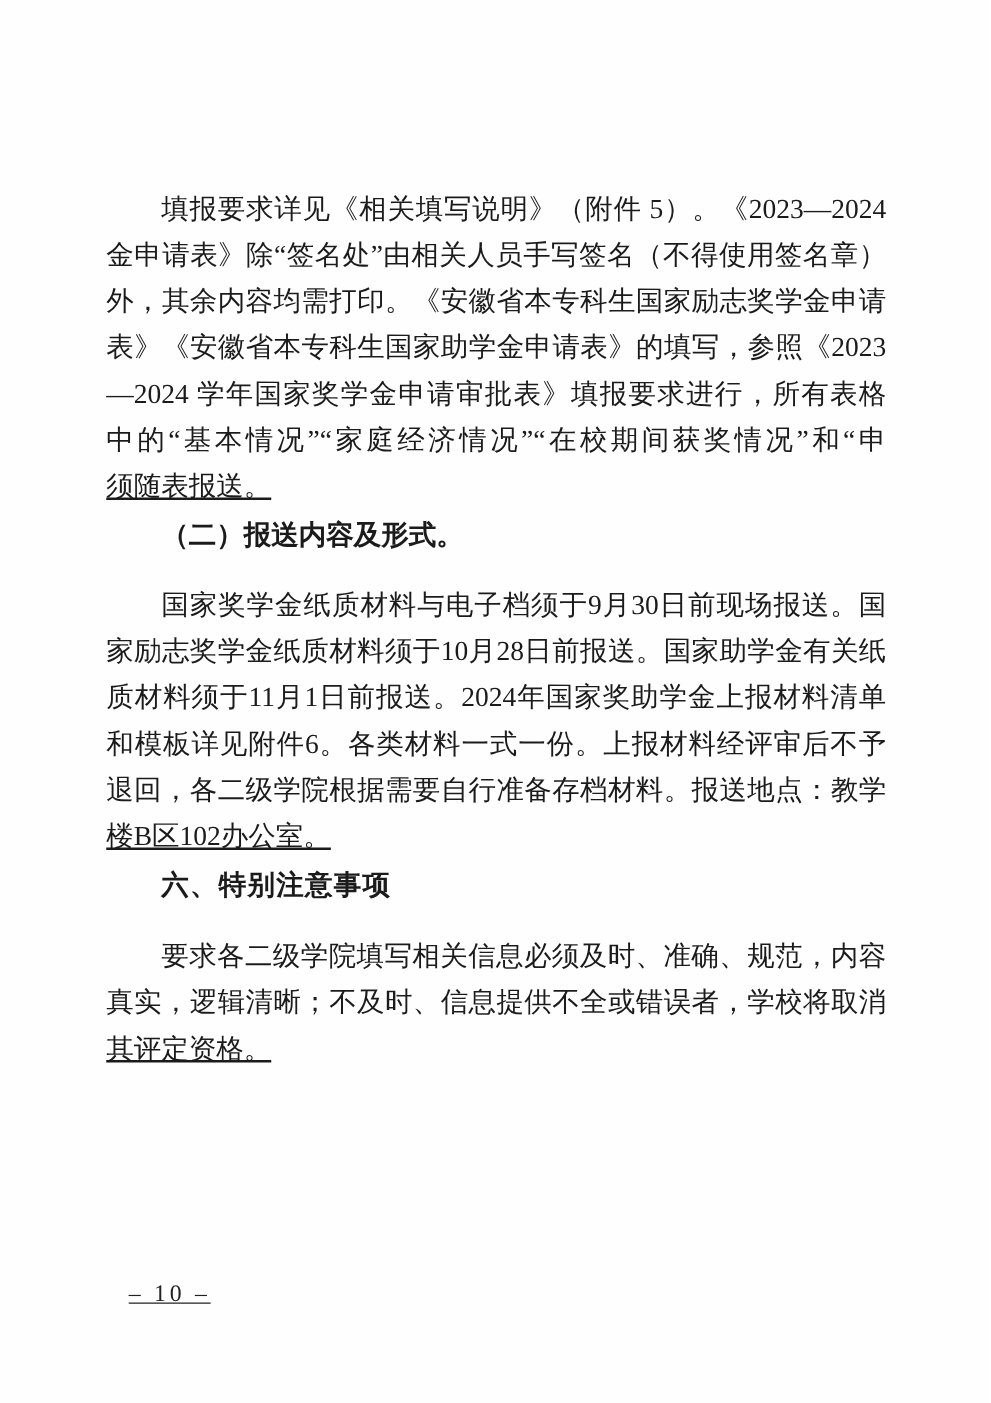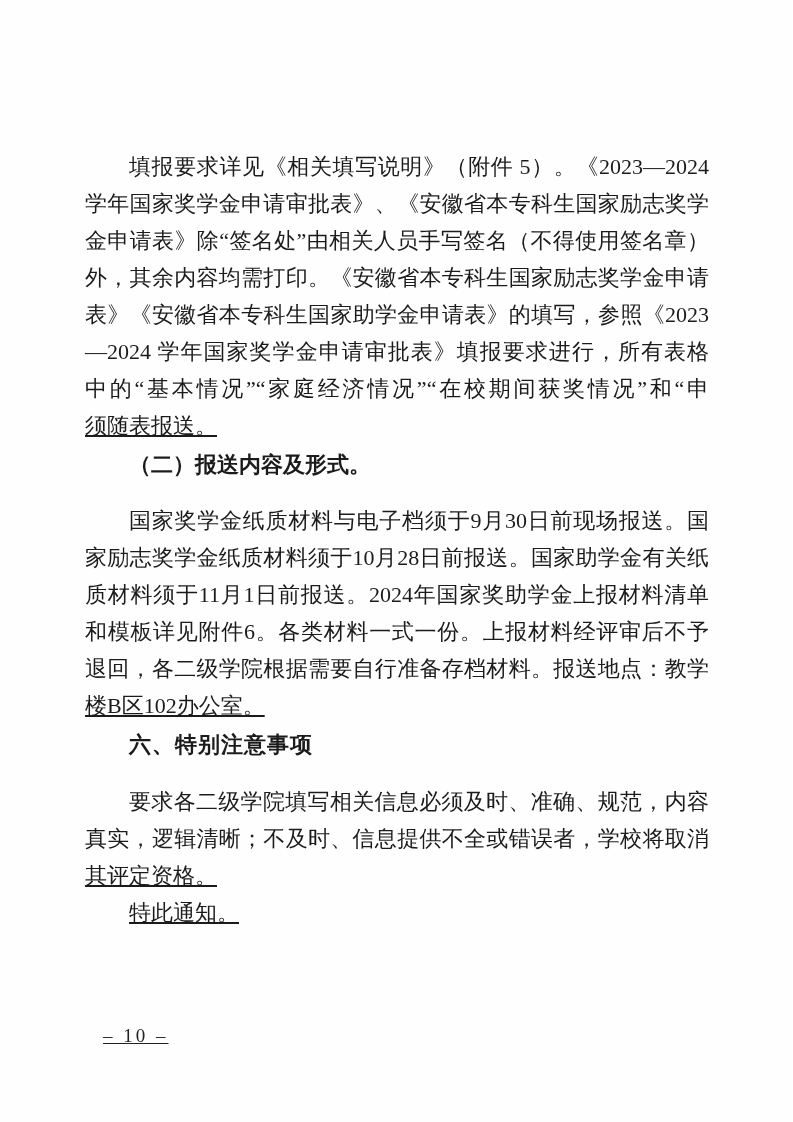--- a/index.html
+++ b/index.html
@@ -76,21 +76,20 @@
 </style>
 </head>
 <body>
 
 <div class="page">
 
   <div class="content">
 
     <div>
       <div class="line first">填报要求详见《相关填写说明》（附件 5）。《2023—2024</div>
-      <div class="line">学年国家奖学金申请审批表》、《安徽省本专科生国家励志奖学</div>
       <div class="line">金申请表》除“签名处”由相关人员手写签名（不得使用签名章）</div>
       <div class="line">外，其余内容均需打印。《安徽省本专科生国家励志奖学金申请</div>
       <div class="line">表》《安徽省本专科生国家助学金申请表》的填写，参照《2023</div>
       <div class="line">—2024 学年国家奖学金申请审批表》填报要求进行，所有表格</div>
       <div class="line">中的“基本情况”“家庭经济情况”“在校期间获奖情况”和“申</div>
       <div class="line last">须随表报送。</div>
     </div>
 
     <div class="heading-kai">（二）报送内容及形式。</div>
 
@@ -104,19 +103,18 @@
     </div>
 
     <div class="heading-hei">六、特别注意事项</div>
 
     <div>
       <div class="line first">要求各二级学院填写相关信息必须及时、准确、规范，内容</div>
       <div class="line">真实，逻辑清晰；不及时、信息提供不全或错误者，学校将取消</div>
       <div class="line last">其评定资格。</div>
     </div>
 
-    <div class="line first last">特此通知。</div>
 
   </div>
 
   <div class="page-number">– 10 –</div>
 
 </div>
 
 </body></html>

